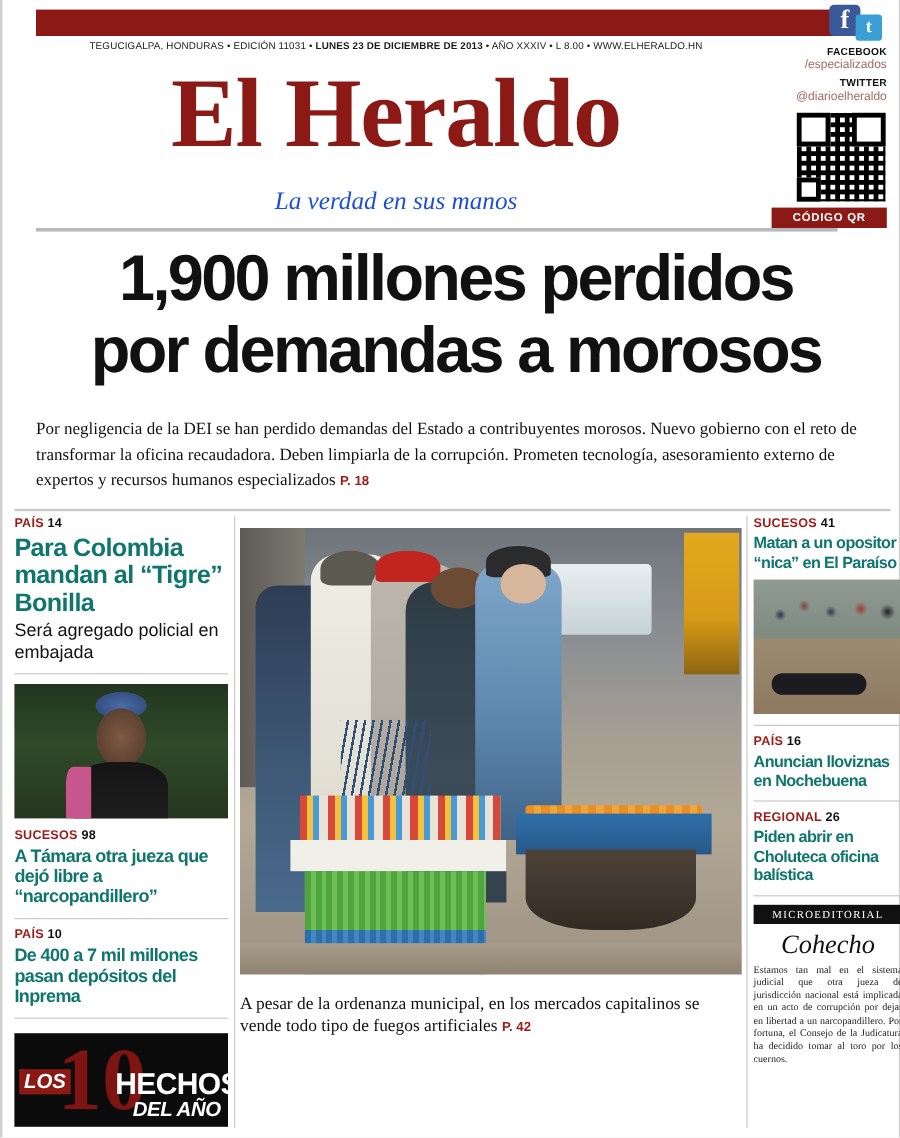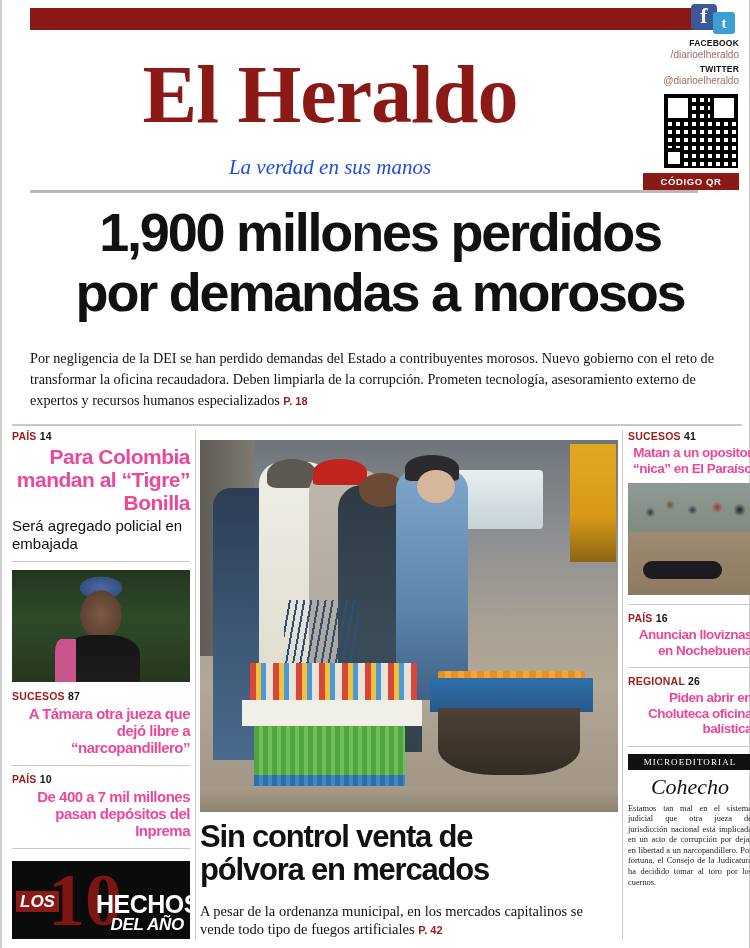--- a/index.html
+++ b/index.html
@@ -130,21 +130,21 @@
   .vrule {
     position: absolute; top: 0; width: 1px; height: 510px; background: #c9c9c9;
   }
   .vrule.a { left: 183px; }
   .vrule.b { left: 610px; }
 
   .kicker { font-size: 10.5px; font-weight: bold; letter-spacing: .2px; margin-bottom: 3px; }
   .kicker .sec { color: #9c1b18; }
   .kicker .num { color: #111; }
   .brief-head {
-    font-weight: bold; color: #ec4899; letter-spacing: -.5px; text-align: right;
+    font-weight: bold; color: #0f766e; letter-spacing: -.5px;
   }
   .h-lg { font-size: 21px; line-height: 23px; }
   .h-md { font-size: 15px; line-height: 17px; }
   .h-sm { font-size: 13.5px; line-height: 15.5px; }
   .sub-serif {
     font-family: Liberation Sans, sans-serif;
     font-size: 15px; line-height: 17.5px; color: #111; margin-top: 3px;
   }
   .hr-light { height: 1px; background: #c9c9c9; margin: 9px 0 7px; }
 
@@ -299,29 +299,32 @@
 <div id="page">
 
   <div class="top-banner"></div>
 
   <div class="social-box">
     <div class="fb-tw-icons">
       <div class="fb-icon">f</div>
       <div class="tw-icon">t</div>
     </div>
     <div class="soc-label">FACEBOOK</div>
-    <div class="soc-handle">/diarioelheraldo</div>
+    <div class="soc-handle">/especializados</div>
     <div class="soc-label">TWITTER</div>
     <div class="soc-handle">@diarioelheraldo</div>
     <div class="qr">
         <i></i>
       </div>
     <div class="qr-tag">CÓDIGO QR</div>
   </div>
 
+  <div class="dateline">
+    <span>TEGUCIGALPA, HONDURAS • EDICIÓN 11031 • </span><b>LUNES 23 DE DICIEMBRE DE 2013</b><span> • AÑO XXXIV • L 8.00 • WWW.ELHERALDO.HN</span>
+  </div>
   <div class="masthead-title">El Heraldo</div>
   <div class="masthead-slogan">La verdad en sus manos</div>
   <div class="rule-thick"></div>
 
   <div class="main-head">
     <div>1,900 millones perdidos</div>
     <div>por demandas a morosos</div>
   </div>
   <div class="deck">
     <span>Por negligencia de la DEI se han perdido demandas del Estado a contribuyentes morosos. Nuevo gobierno con el reto de transformar la oficina recaudadora. Deben limpiarla de la corrupción. Prometen tecnología, asesoramiento externo de expertos y recursos humanos especializados</span>
@@ -342,21 +345,21 @@
         <div class="brief-head h-lg">Para Colombia mandan al “Tigre” Bonilla</div>
         <div class="sub-serif">Será agregado policial en embajada</div>
       </div>
 
       <div class="hr-light"></div>
       <div class="photo ph-woman"></div>
 
       <div>
         <div class="kicker">
           <span class="sec">SUCESOS</span>
-          <span class="num">87</span>
+          <span class="num">98</span>
         </div>
         <div class="brief-head h-md">A Támara otra jueza que dejó libre a “narcopandillero”</div>
       </div>
 
       <div class="hr-light"></div>
 
       <div>
         <div class="kicker">
           <span class="sec">PAÍS</span>
           <span class="num">10</span>
@@ -394,24 +397,20 @@
         <span class="mk mk-fw"></span>
         <span class="mk mk-table"></span>
         <span class="mk mk-crate1"></span>
         <span class="mk mk-crate2"></span>
         <span class="mk mk-orng"></span>
         <span class="mk mk-cart"></span>
         <span class="mk mk-barrel"></span>
         <span class="mk mk-ground"></span>
       </div>
       <div>
-        <div class="center-head">
-          <div>Sin control venta de</div>
-          <div>pólvora en mercados</div>
-        </div>
         <div class="center-sub">
           <span>A pesar de la ordenanza municipal, en los mercados capitalinos se vende todo tipo de fuegos artificiales</span>
           <span class="pageref">P. 42</span>
         </div>
       </div>
     </div>
 
     <div class="col-right">
       <div>
         <div class="kicker">

